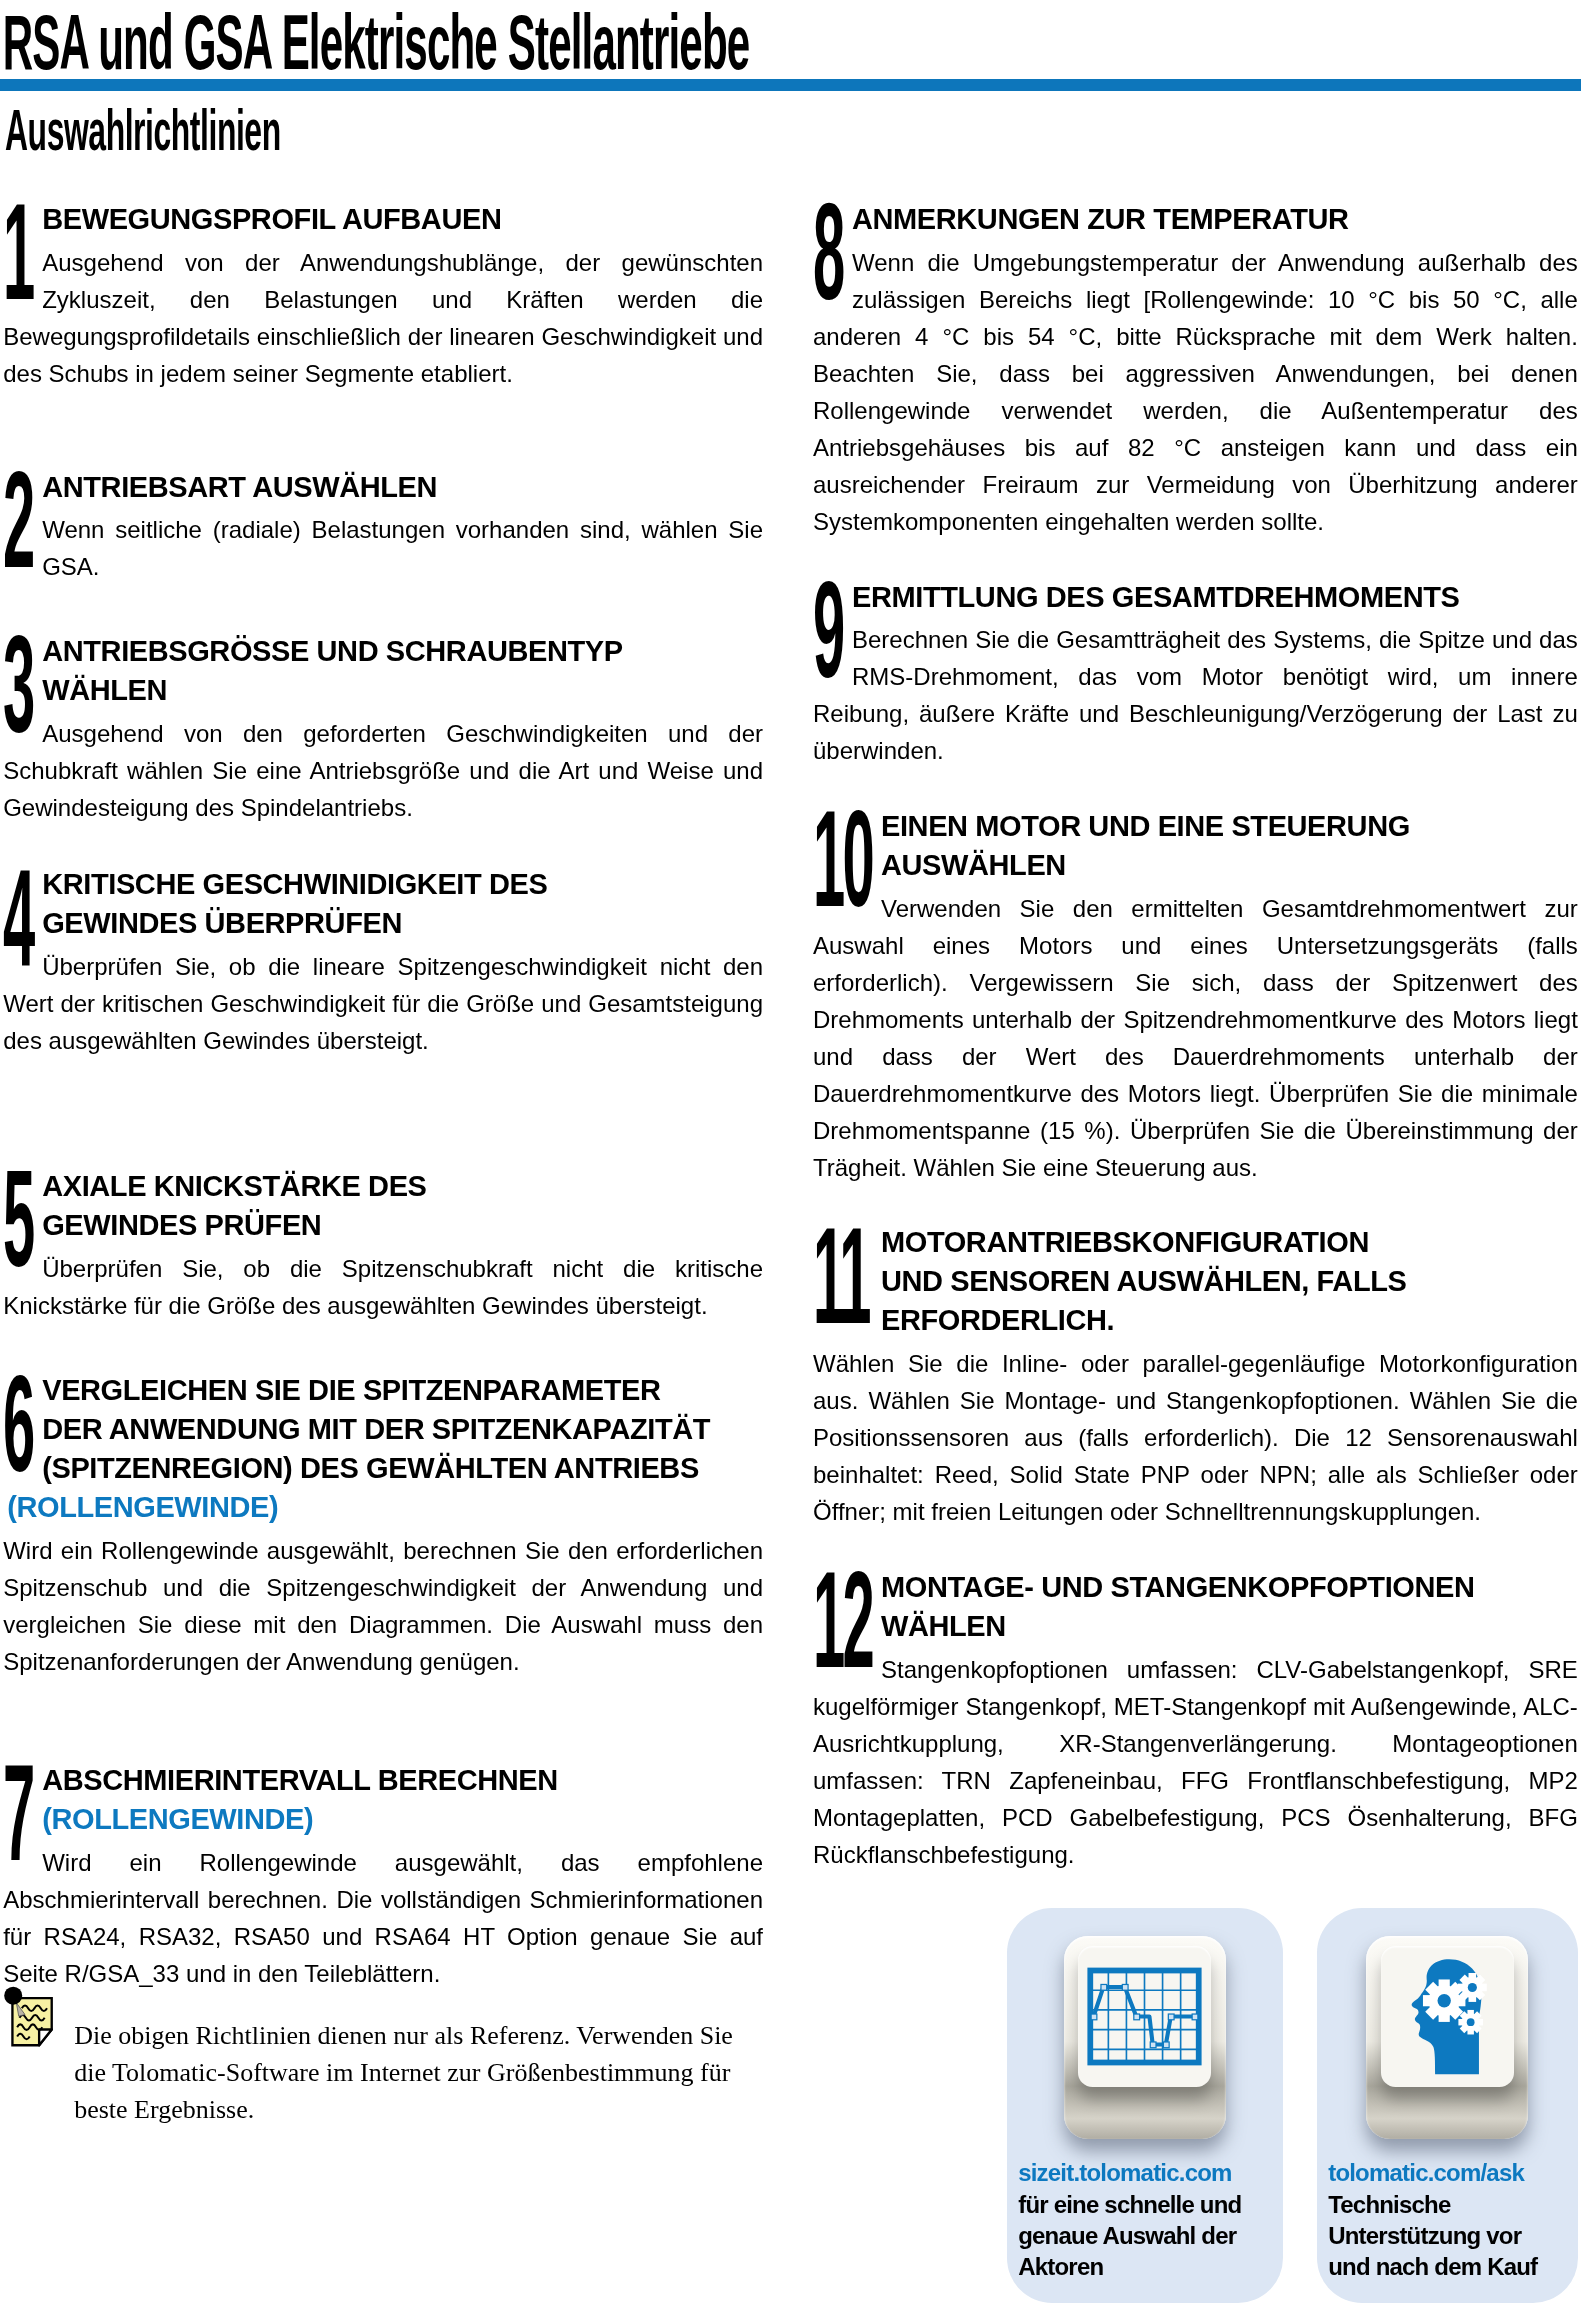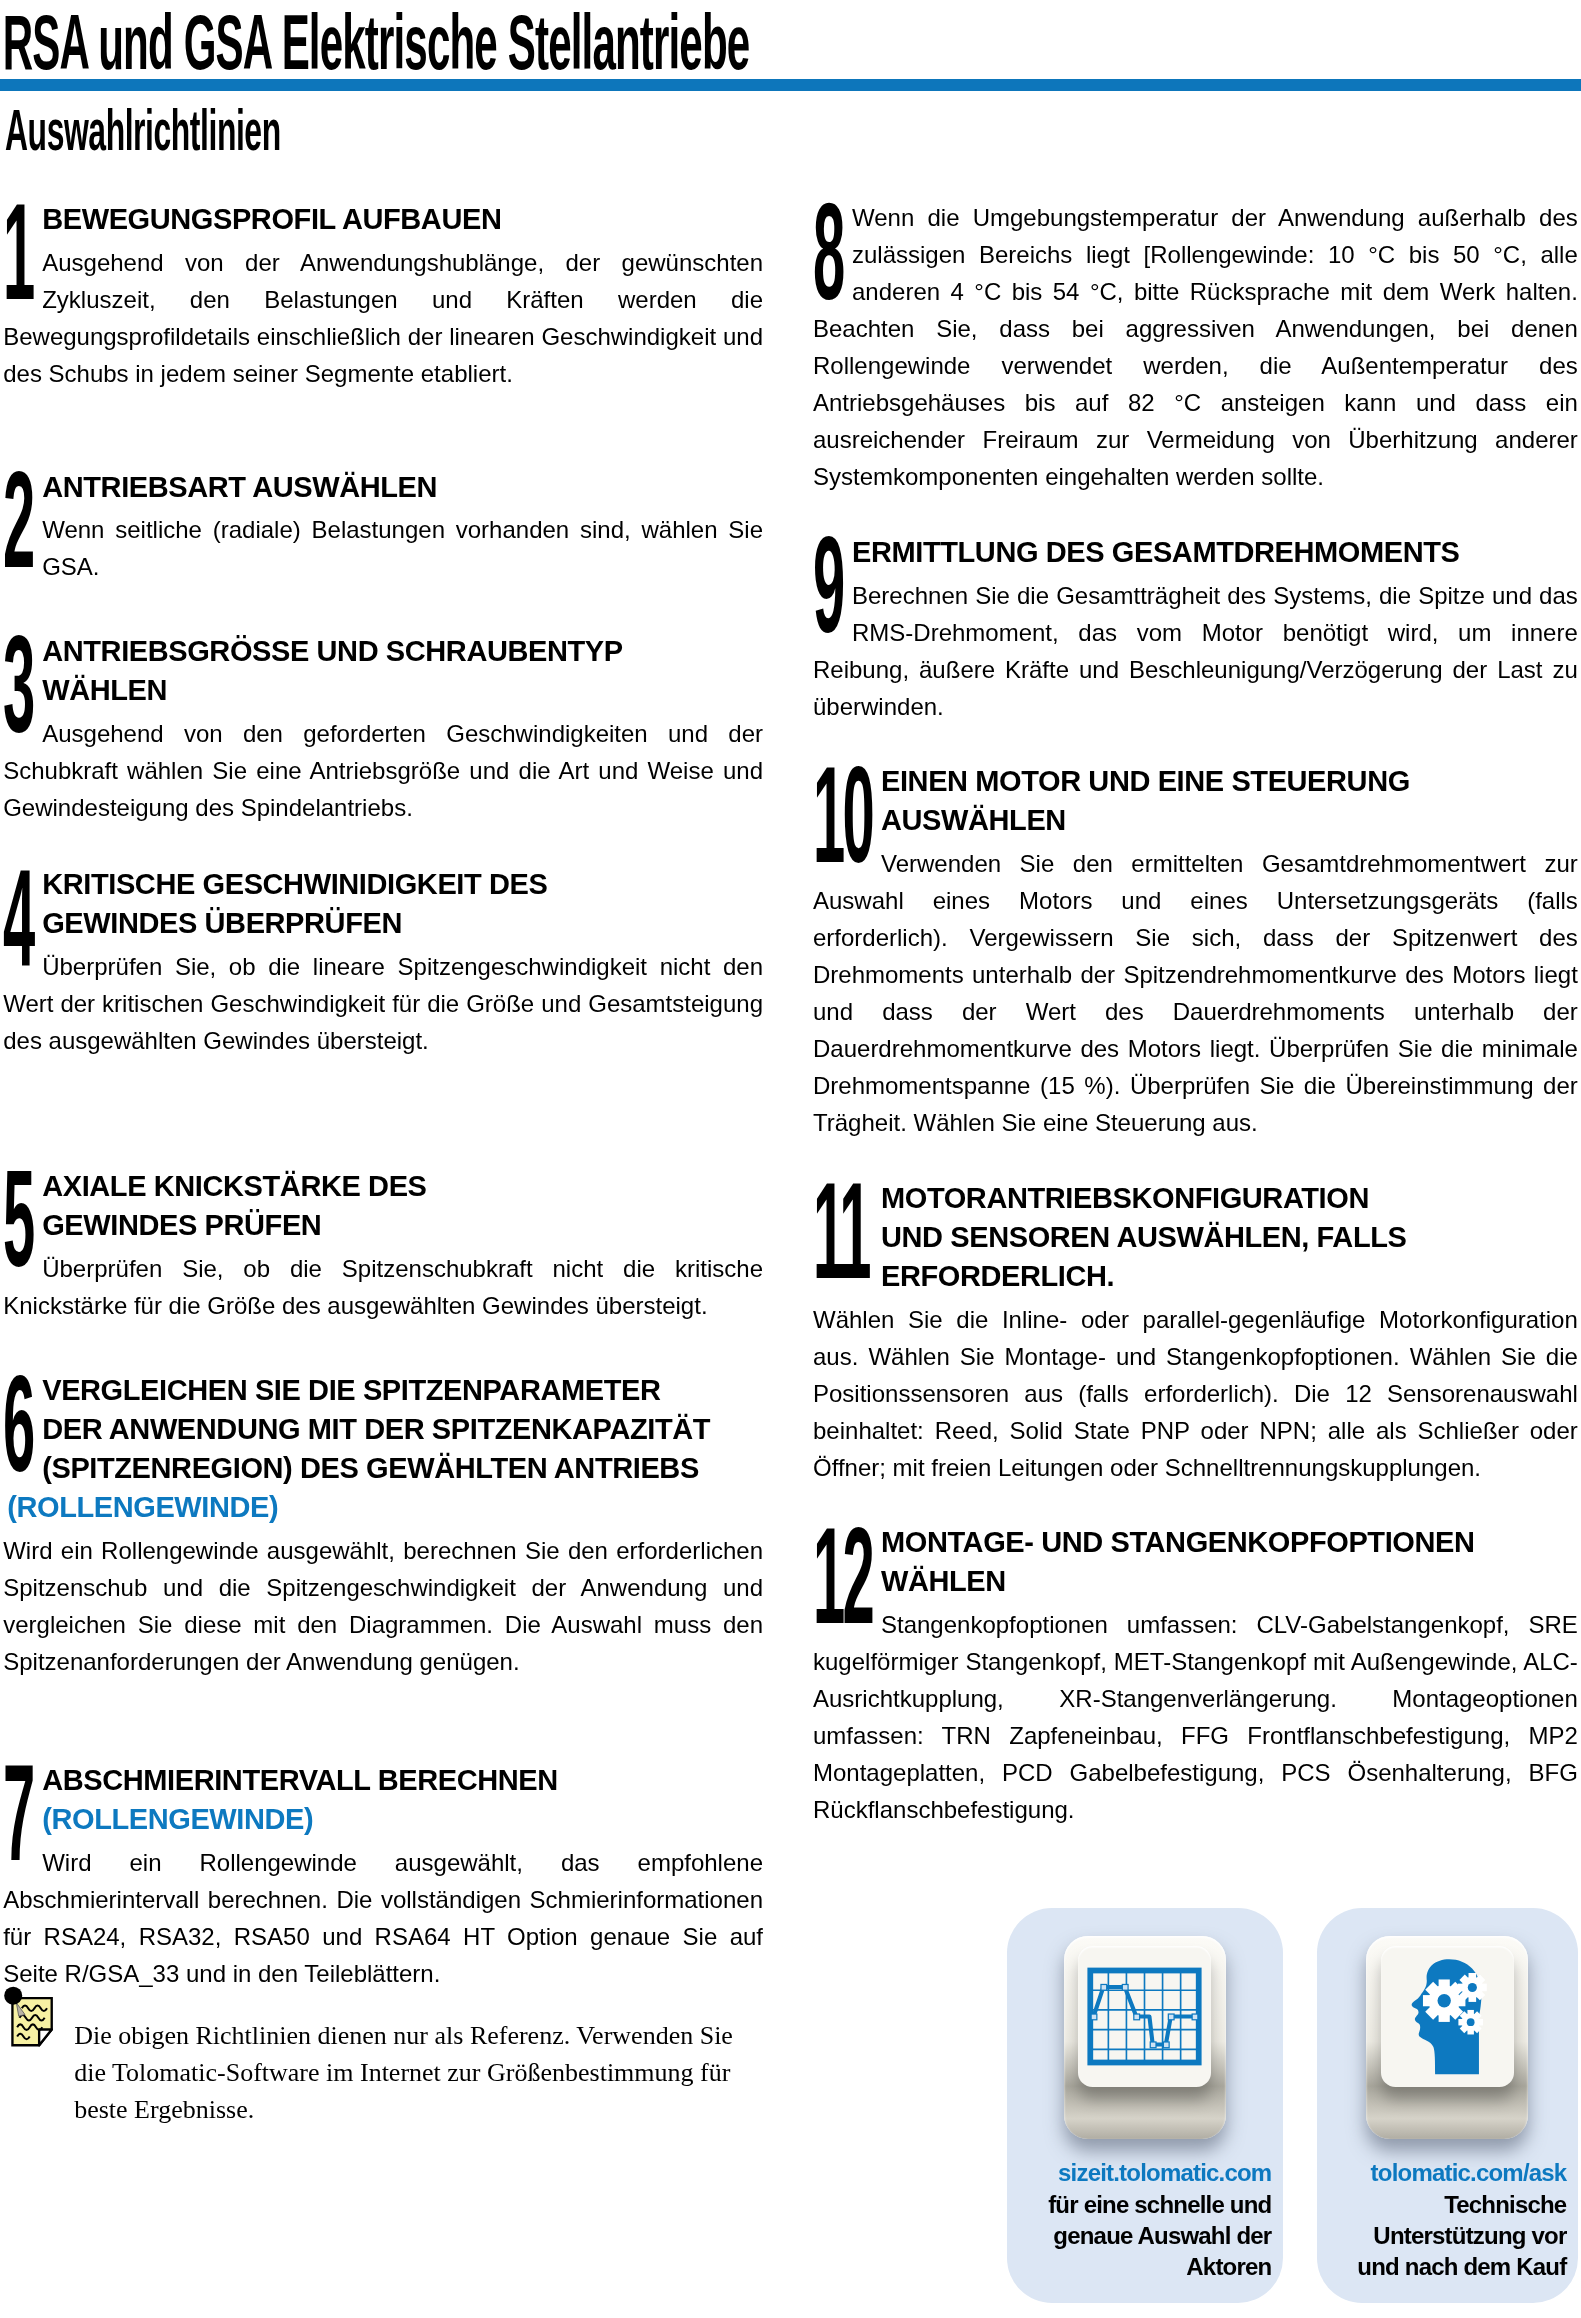--- a/index.html
+++ b/index.html
@@ -43,21 +43,21 @@
   .step-heading .blue{display:block;color:var(--accent_blue);}
   .step-body{margin:4.9px 0 0 0;font-size:24px;line-height:37px;text-align:justify;}
 
   
   .note{position:absolute;left:3.2px;top:1980px;width:763px;display:flex;gap:16px;font-family:Liberation Serif, serif;}
   .note svg{flex-shrink:0;margin-top:4.9px;}
   .note p{margin:37px 0 0 0;font-size:26px;line-height:37px;}
 
   
   .cards{position:absolute;right:3.2px;top:1908px;display:flex;gap:34px;align-items:stretch;}
-  .card{background:var(--card_bg);border-radius:45px;text-align:right;
+  .card{background:var(--card_bg);border-radius:45px;text-align:left;
         padding:28px 11.4px 21px;box-sizing:border-box;}
   .card.c1{width:276px;}
   .card.c2{width:261px;}
   .keycap{position:relative;width:162px;height:203px;margin:0 auto 18px;border-radius:24px;
           background:linear-gradient(180deg,#fcfbf7 0%,#eeece4 52%,#a9a79d 74%,#d6d3c9 90%,#b0ada3 100%);
           box-shadow:0 11.4px 18px rgba(70,80,100,0.5), inset 0 1.6px 2.4px #fff;}
   .keytop{position:absolute;left:14.6px;right:14.6px;top:9.7px;bottom:52px;background:#f7f6f1;
           border-radius:14.6px;display:flex;align-items:center;justify-content:center;
           box-shadow:0 13px 14.6px rgba(0,0,0,0.25), inset 0 1.6px 1.6px rgba(255,255,255,0.95);}
   .card-link{color:var(--accent_blue);font-weight:bold;font-size:24px;line-height:32px;letter-spacing:-0.8px;}
@@ -122,20 +122,21 @@
         <h3 class="step-heading"><span>ABSCHMIERINTERVALL BERECHNEN</span><span class="blue">(ROLLENGEWINDE)</span></h3>
         <p class="step-body">Wird ein Rollengewinde ausgewählt, das empfohlene Abschmierintervall berechnen. Die vollständigen Schmierinformationen für RSA24, RSA32, RSA50 und RSA64 HT Option genaue Sie auf Seite R/GSA_33 und in den Teileblättern.</p>
       </section>
 
     </div>
 
     <div class="col-right">
 
       <section class="step">
         <div class="step-num"><span>8</span></div>
+        <h3 class="step-heading"><span>ANMERKUNGEN ZUR TEMPERATUR</span><span class="blue"></span></h3>
         <p class="step-body">Wenn die Umgebungstemperatur der Anwendung außerhalb des zulässigen Bereichs liegt [Rollengewinde: 10 °C bis 50 °C, alle anderen 4 °C bis 54 °C, bitte Rücksprache mit dem Werk halten. Beachten Sie, dass bei aggressiven Anwendungen, bei denen Rollengewinde verwendet werden, die Außentemperatur des Antriebsgehäuses bis auf 82 °C ansteigen kann und dass ein ausreichender Freiraum zur Vermeidung von Überhitzung anderer Systemkomponenten eingehalten werden sollte.</p>
       </section>
 
       <section class="step">
         <div class="step-num"><span>9</span></div>
         <h3 class="step-heading"><span>ERMITTLUNG DES GESAMTDREHMOMENTS</span><span class="blue"></span></h3>
         <p class="step-body">Berechnen Sie die Gesamtträgheit des Systems, die Spitze und das RMS-Drehmoment, das vom Motor benötigt wird, um innere Reibung, äußere Kräfte und Beschleunigung/Verzögerung der Last zu überwinden.</p>
       </section>
 
       <section class="step wide">

